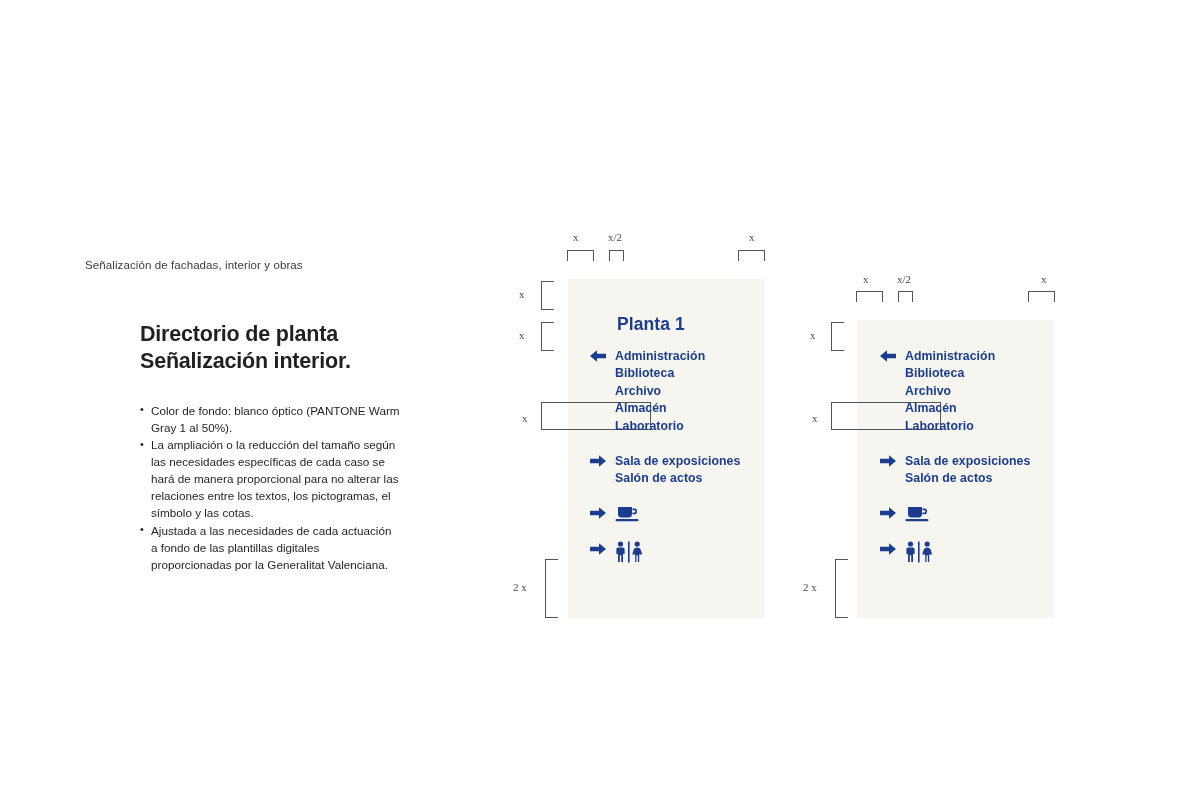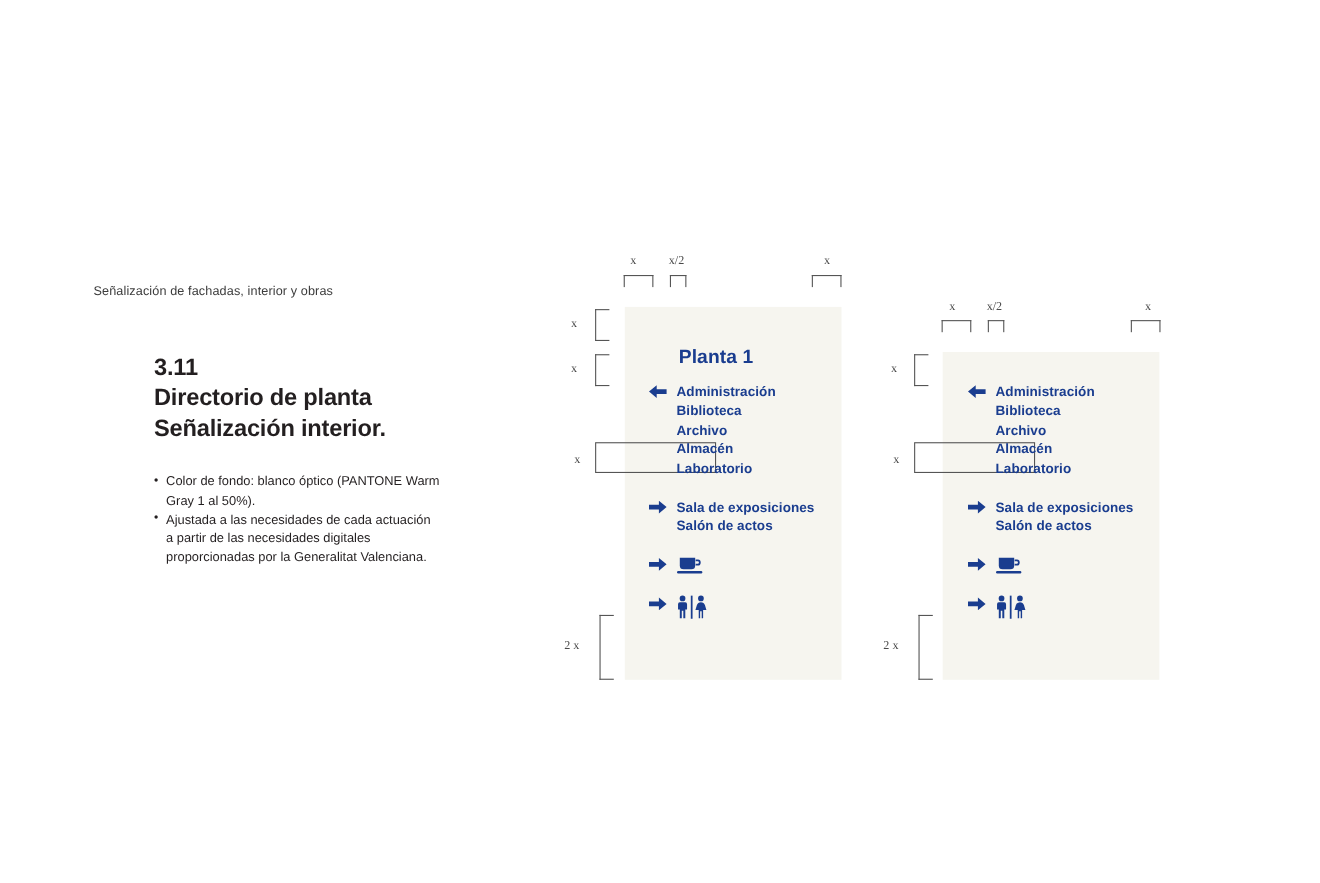--- a/index.html
+++ b/index.html
@@ -133,28 +133,28 @@
   }
 </style>
 </head>
 <body>
 
 <div id="left-column">
 
   <div id="doc-header">Señalización de fachadas, interior y obras</div>
 
   <div id="title-block">
-    <div class="title-line">3.11</div>
     <div class="title-line">Directorio de planta</div>
     <div class="title-line">Señalización interior.</div>
   </div>
 
   <ul id="bullet-list">
     <li>Color de fondo: blanco óptico (PANTONE Warm Gray 1 al 50%).</li>
-    <li>Ajustada a las necesidades de cada actuación a partir de las necesidades digitales proporcionadas por la Generalitat Valenciana.</li>
+    <li>La ampliación o la reducción del tamaño según las necesidades específicas de cada caso se hará de manera proporcional para no alterar las relaciones entre los textos, los pictogramas, el símbolo y las cotas.</li>
+    <li>Ajustada a las necesidades de cada actuación a fondo de las plantillas digitales proporcionadas por la Generalitat Valenciana.</li>
   </ul>
 </div>
 
 <div class="sign-group" id="sign-a" style="left:0; top:0; width:1200px; height:803px;">
 
   <div class="panel" style="left:568px; top:279px; width:197px; height:339px;"></div>
 
   <div class="dim-label" style="left:573px; top:231px;">x</div>
   <div class="br-top" style="left:567px; top:250px; width:27px;"></div>
 

